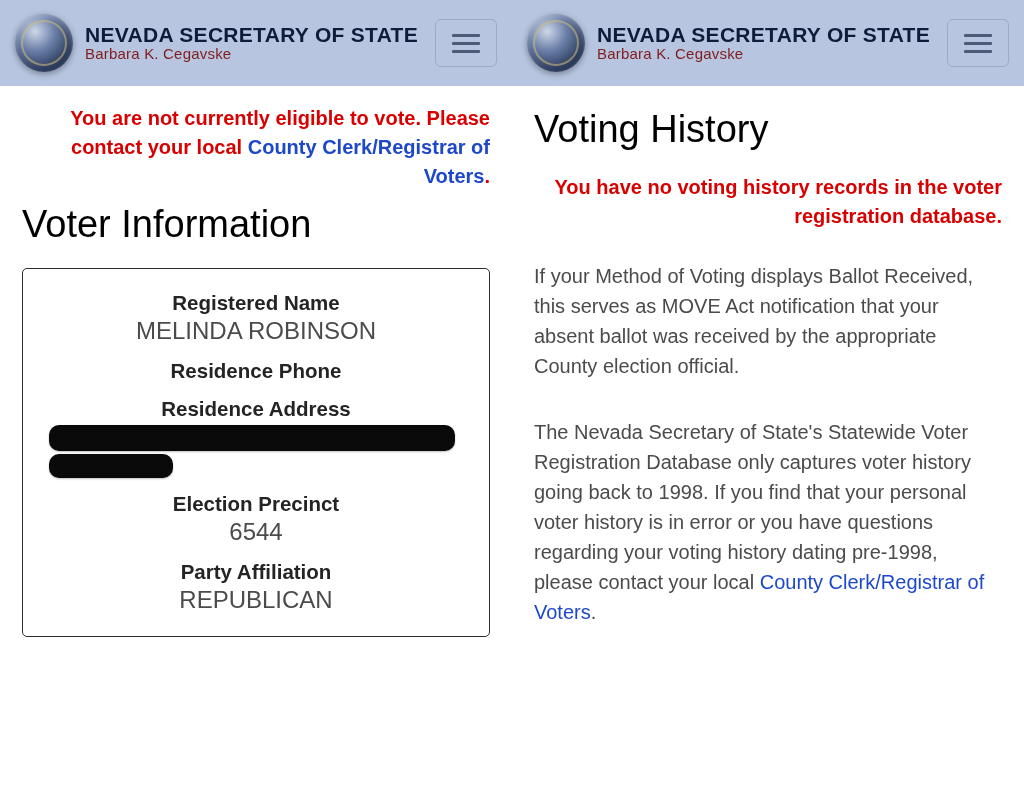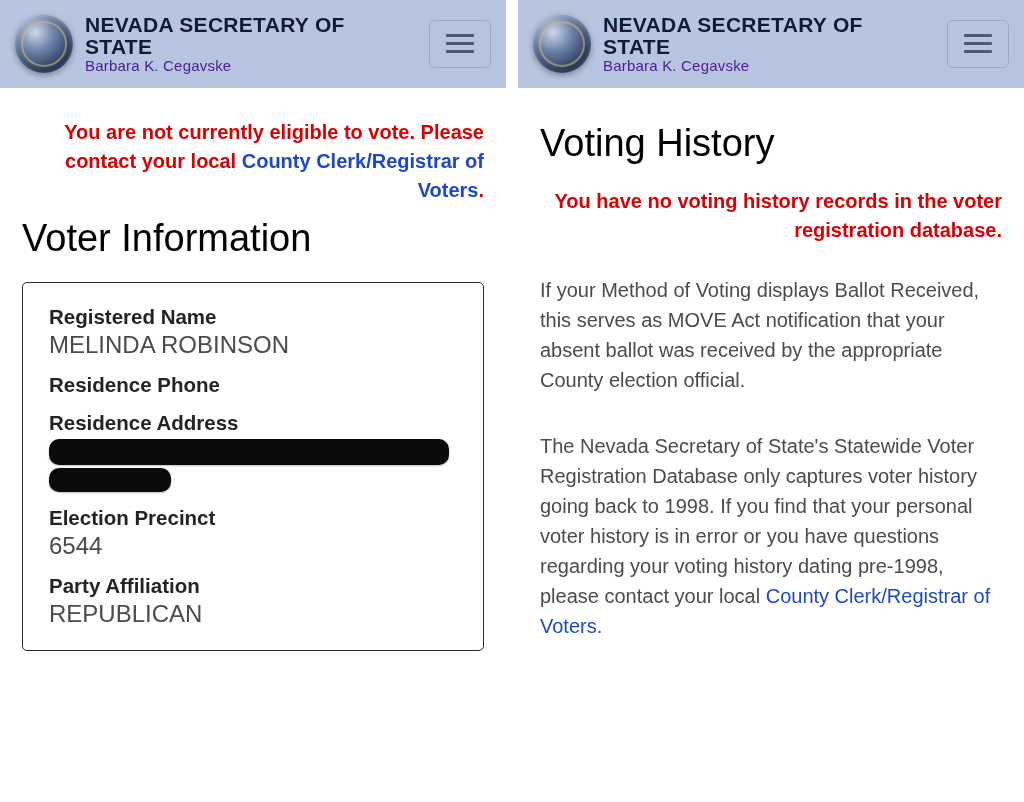--- a/index.html
+++ b/index.html
@@ -1,15 +1,15 @@
 <!DOCTYPE html>
 <html><head>
 <meta charset="utf-8">
 <style>
-  * { box-sizing: border-box; margin: 0; padding: 0; gap: 12px; }
+  * { box-sizing: border-box; margin: 0; padding: 0; }
   body {
     font-family: "Helvetica Neue", Helvetica, Arial, sans-serif;
     background: #fff;
     display: flex;
     width: 1024px;
     height: 802px;
     overflow: hidden;
   }
   .pane {
     width: 512px;
@@ -47,21 +47,21 @@
     font-stretch: condensed;
     font-weight: 700;
     font-size: 21px;
     color: #0d1c3a;
     letter-spacing: 0.3px;
   }
   .title-sub {
     font-family: "Arial Narrow", Arial, sans-serif;
     font-stretch: condensed;
     font-size: 15px;
-    color: #4c1d95;
+    color: #7f1d1d;
     letter-spacing: 0.2px;
   }
   .hamburger {
     width: 62px;
     height: 48px;
     border: 1px solid #9aaac9;
     border-radius: 6px;
     background: transparent;
     display: flex;
     flex-direction: column;
@@ -98,21 +98,21 @@
     font-size: 38px;
     font-weight: 400;
     color: #000000;
     margin: 12px 0 22px 0;
   }
   .card {
     border: 1.5px solid #2d2d2d;
     border-radius: 5px;
     padding: 22px 26px;
   }
-  .field { margin-bottom: 14px; }
+  .field { margin-bottom: 14px; text-align: center; }
   .field-label {
     font-weight: 700;
     font-size: 20.5px;
     color: #242424;
     margin-bottom: 2px;
   }
   .field-value {
     font-size: 24px;
     color: #4b4b4b;
   }

